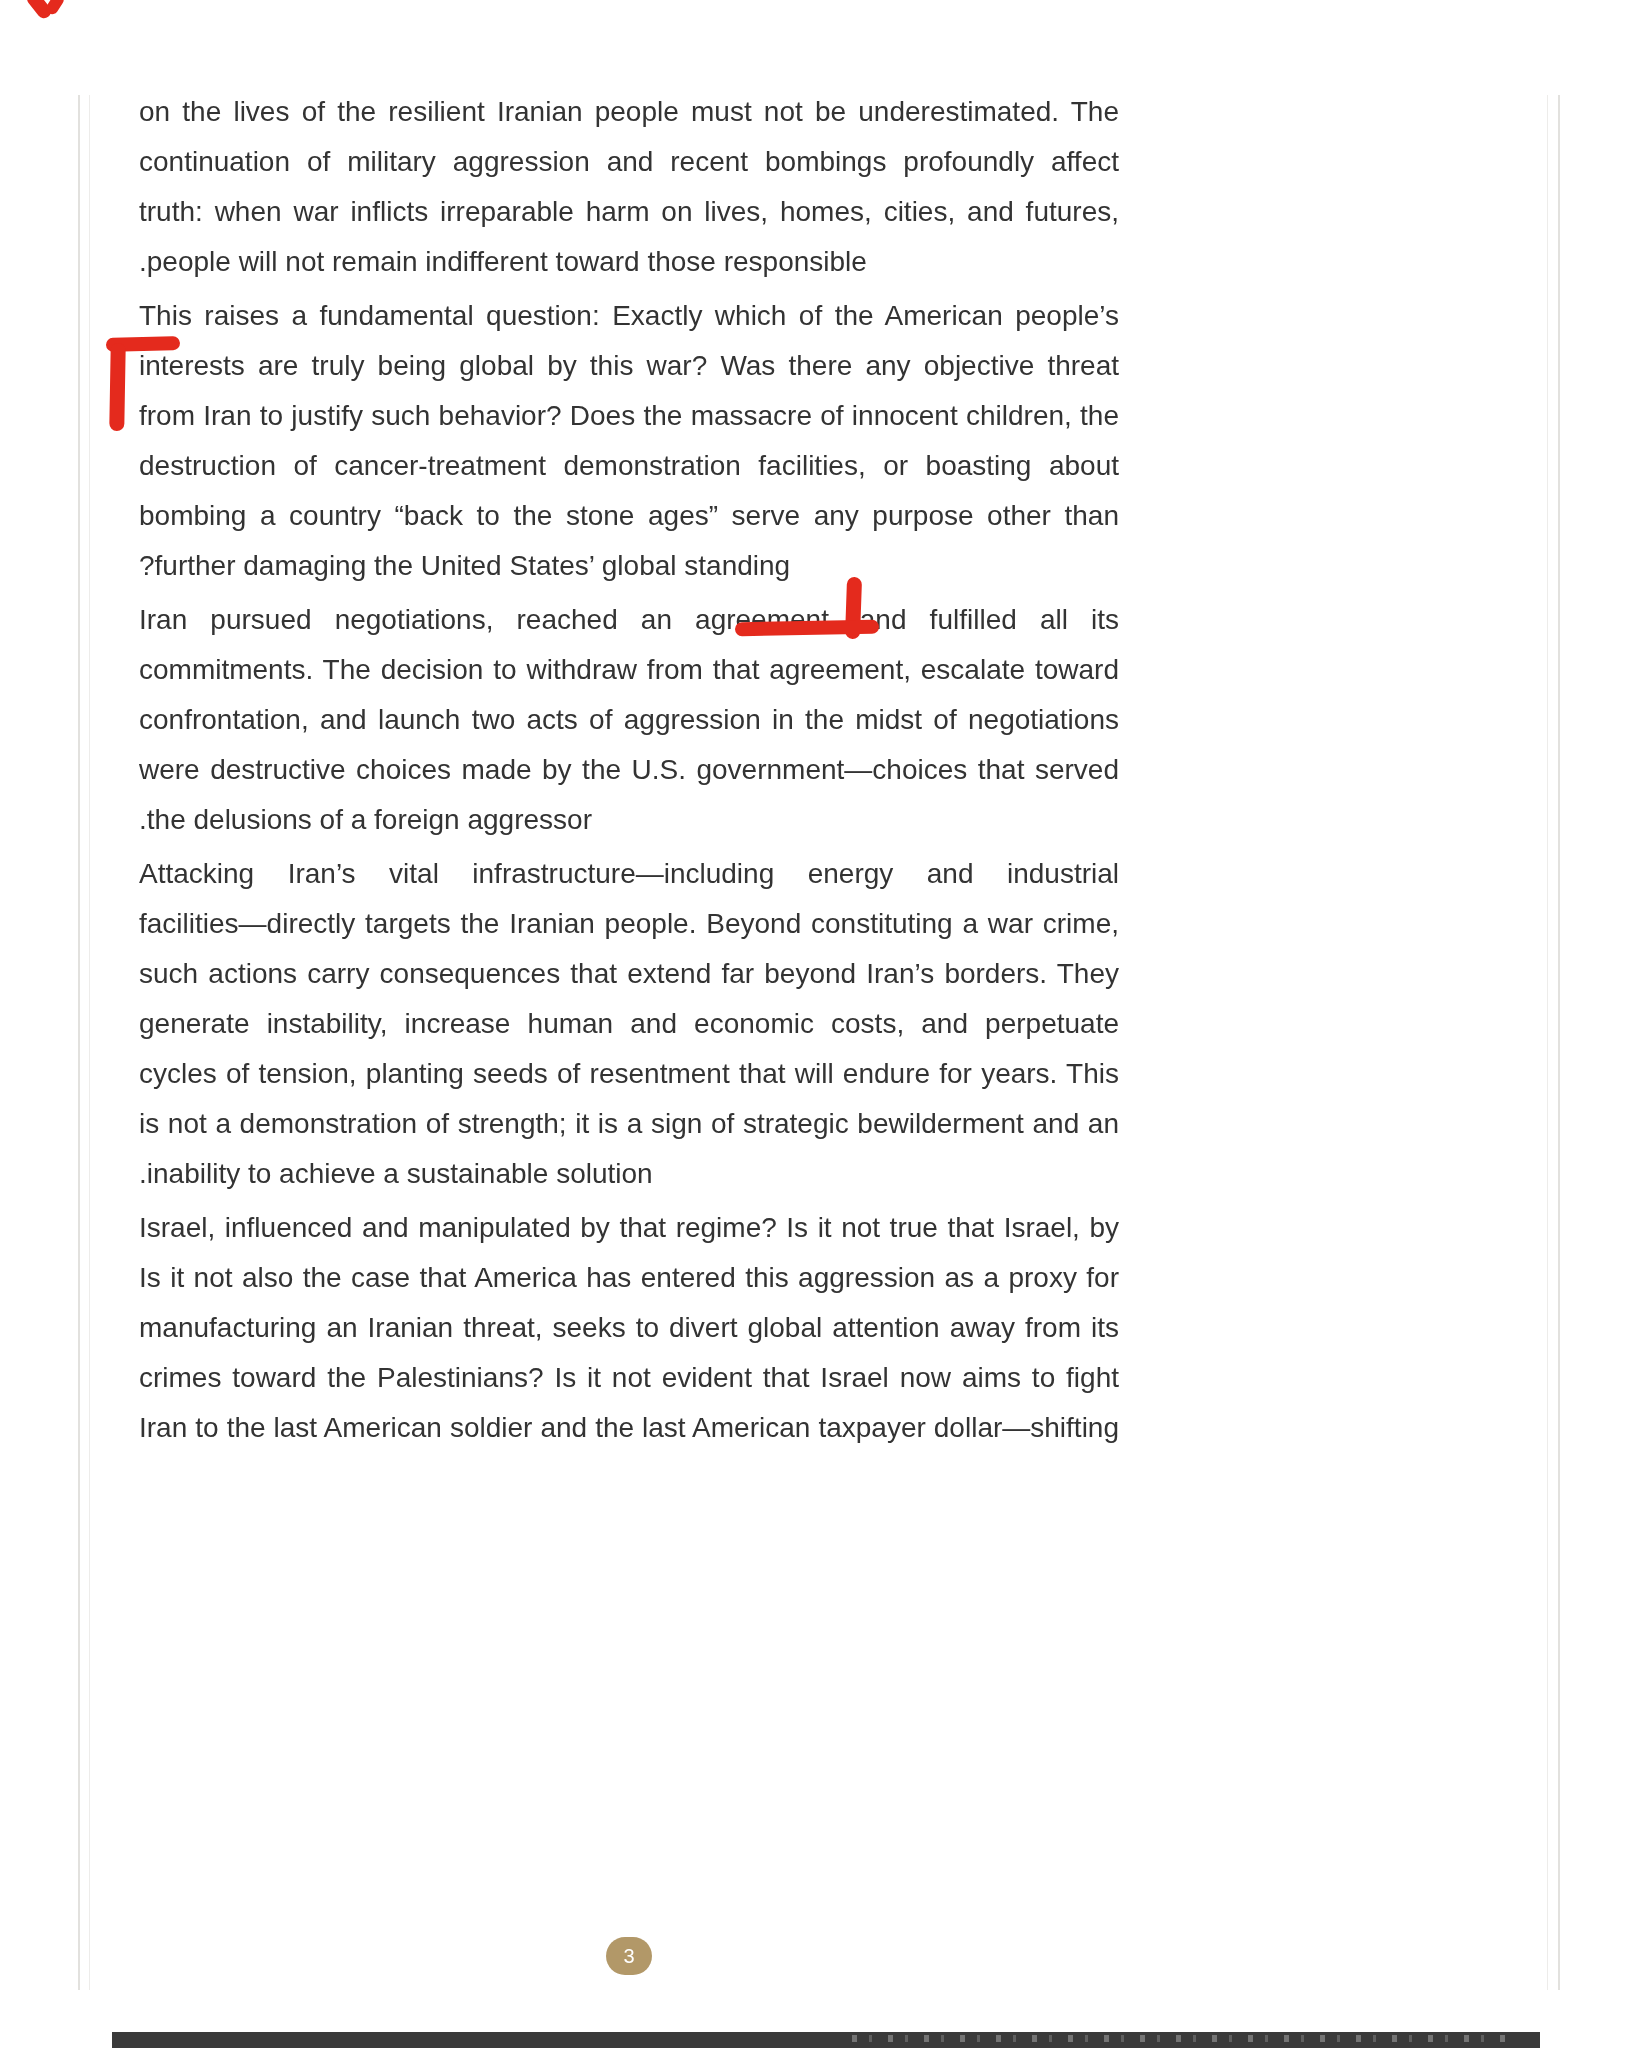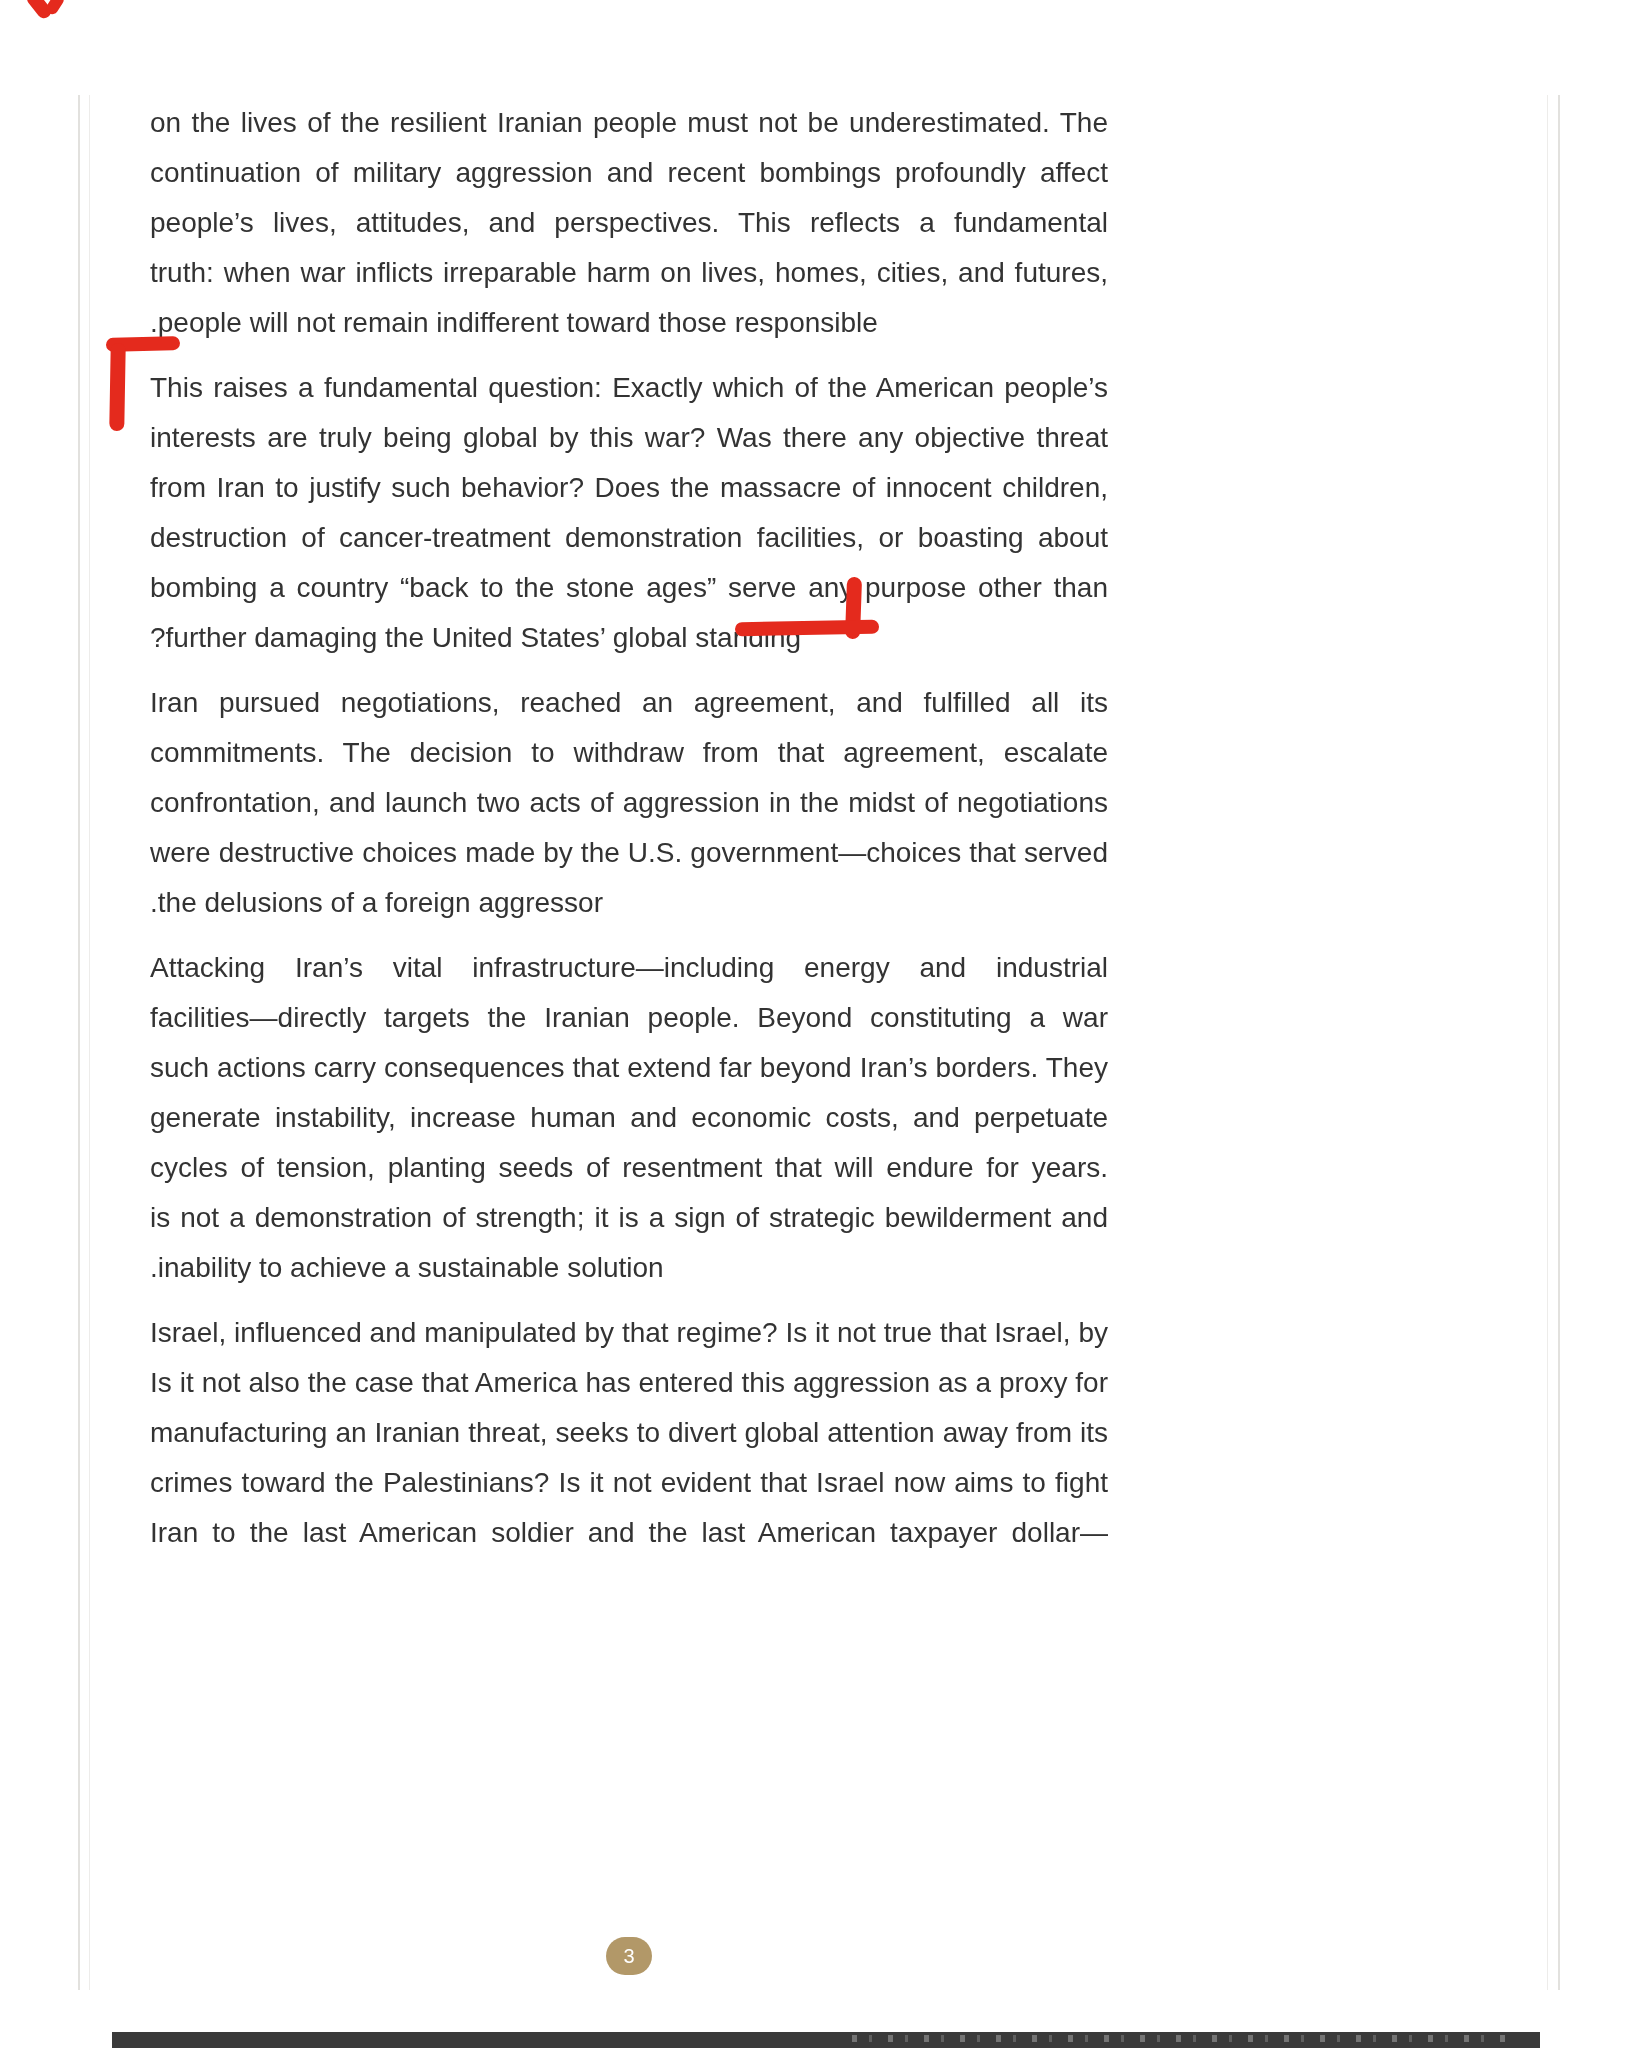--- a/index.html
+++ b/index.html
@@ -29,21 +29,21 @@
   
   .text-column {
     position: absolute;
     left: 135px;
     top: 83px;
     width: 988px;
     font-size: 28px;
     line-height: 50px;
     color: #333333;
   }
-  .paragraph { margin: 15px; }
+  .paragraph { margin: 4px; }
   .line {
     text-align: justify;
     text-align-last: justify;
     white-space: normal;
     height: 50px;
     overflow: hidden;
   }
   .line.last {
     text-align: center;
     text-align-last: left;
@@ -111,21 +111,20 @@
   <div class="edge edge-l1"></div>
   <div class="edge edge-l2"></div>
   <div class="edge edge-r1"></div>
   <div class="edge edge-r2"></div>
 
   <div class="text-column">
 
     <div class="paragraph">
       <div class="line">on the lives of the resilient Iranian people must not be underestimated. The</div>
       <div class="line">continuation of military aggression and recent bombings profoundly affect</div>
-      <div class="line">people’s lives, attitudes, and perspectives. This reflects a fundamental human</div>
       <div class="line">truth: when war inflicts irreparable harm on lives, homes, cities, and futures,</div>
       <div class="line last">.people will not remain indifferent toward those responsible</div>
     </div>
 
     <div class="paragraph">
       <div class="line">This raises a fundamental question: Exactly which of the American people’s</div>
       <div class="line">interests are truly being global by this war? Was there any objective threat</div>
       <div class="line">from Iran to justify such behavior? Does the massacre of innocent children, the</div>
       <div class="line">destruction of cancer-treatment demonstration facilities, or boasting about</div>
       <div class="line">bombing a country “back to the stone ages” serve any purpose other than</div>

